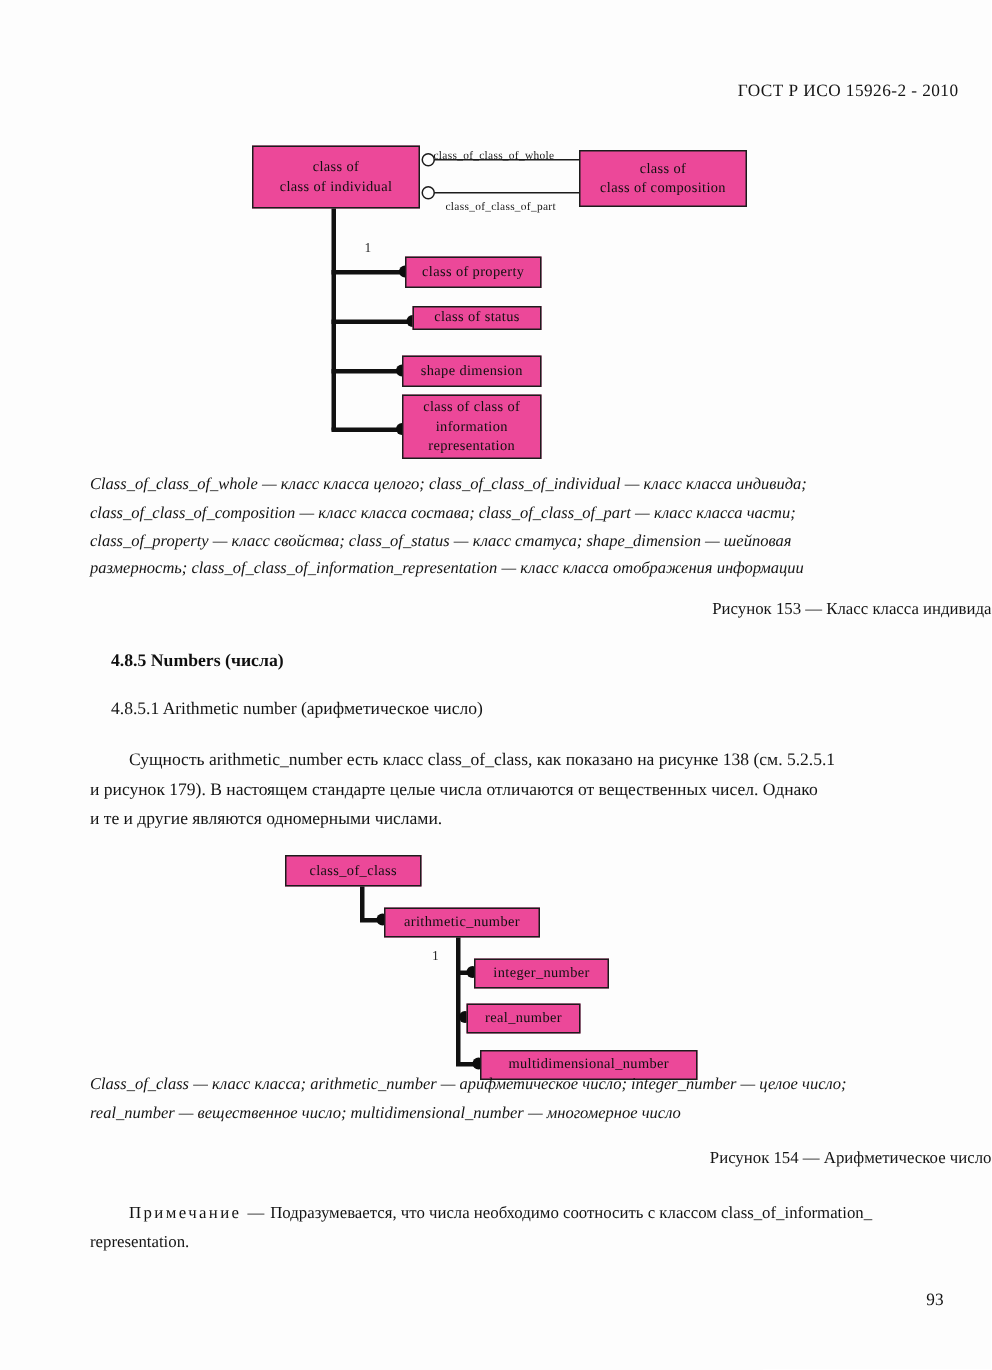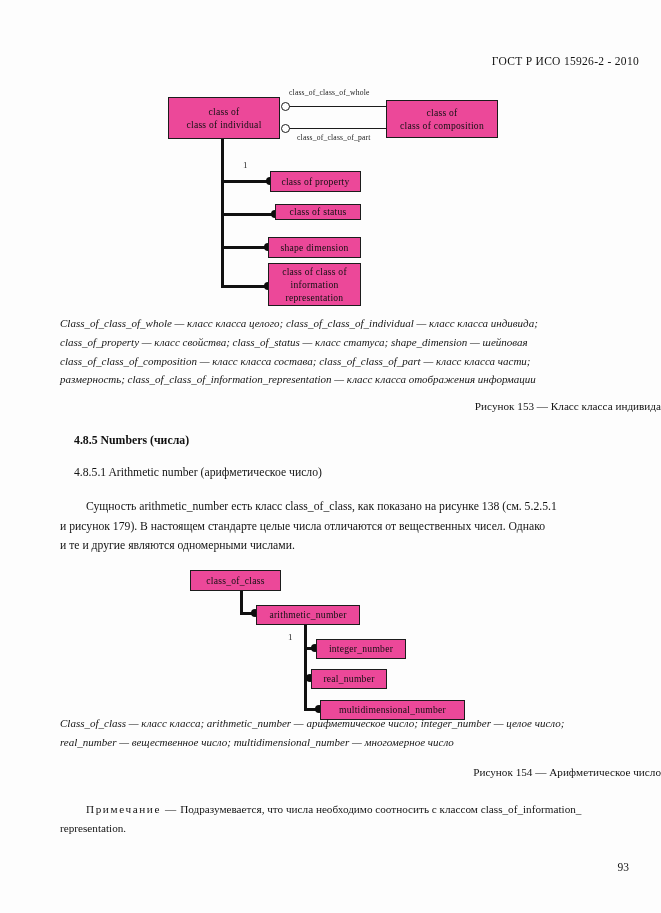--- a/index.html
+++ b/index.html
@@ -153,21 +153,21 @@
 class  of  individual</span>
     </div>
 
     <div class="node-box" style="left:386px; top:100px; width:112px; height:38px;">
       <span style="white-space:pre-line;">class  of
 class  of  composition</span>
     </div>
 
     <div class="edge thin-h" style="left:288px; top:106px; width:98px;"></div>
     <div class="ring" style="left:281px; top:102px;"></div>
-    <div class="rel-label" style="left:289px; top:88px;">class_of_class_of_whole</div>
+    <div class="rel-label" style="left:289px; top:99px;">class_of_class_of_whole</div>
 
     <div class="edge thin-h" style="left:288px; top:128px; width:98px;"></div>
     <div class="ring" style="left:281px; top:124px;"></div>
     <div class="rel-label" style="left:297px; top:133px;">class_of_class_of_part</div>
 
     <div class="edge edge-v" style="left:221px; top:139px; height:148px;"></div>
 
     <div class="mult-label" style="left:243px; top:160px;">1</div>
 
     <div class="edge edge-h" style="left:221px; top:180px; width:50px;"></div>
@@ -192,22 +192,22 @@
     <div class="dot" style="left:264px; top:282px;"></div>
     <div class="node-box" style="left:268px; top:263px; width:93px; height:43px;">
       <span style="white-space:pre-line;">class  of  class  of
 information
 representation</span>
     </div>
   </div>
 
   <div class="caption-italic" style="left:60px; top:314px; width:545px;">
     <div>Class_of_class_of_whole — класс класса целого; class_of_class_of_individual — класс класса индивида;</div>
+    <div>class_of_class_of_composition — класс класса состава; class_of_class_of_part — класс класса части;</div>
     <div>class_of_property — класс свойства; class_of_status — класс статуса; shape_dimension — шейповая</div>
-    <div>class_of_class_of_composition — класс класса состава; class_of_class_of_part — класс класса части;</div>
     <div>размерность; class_of_class_of_information_representation — класс класса отображения информации</div>
   </div>
 
   <div class="figure-title" style="top:400px;">Рисунок 153 — Класс класса индивида</div>
 
   <div class="heading-bold" style="left:74px; top:433px;">4.8.5 Numbers (числа)</div>
 
   <div class="subheading" style="left:74px; top:466px;">4.8.5.1 Arithmetic number (арифметическое число)</div>
 
   <div class="body-text" style="left:60px; top:497px; width:545px;">

